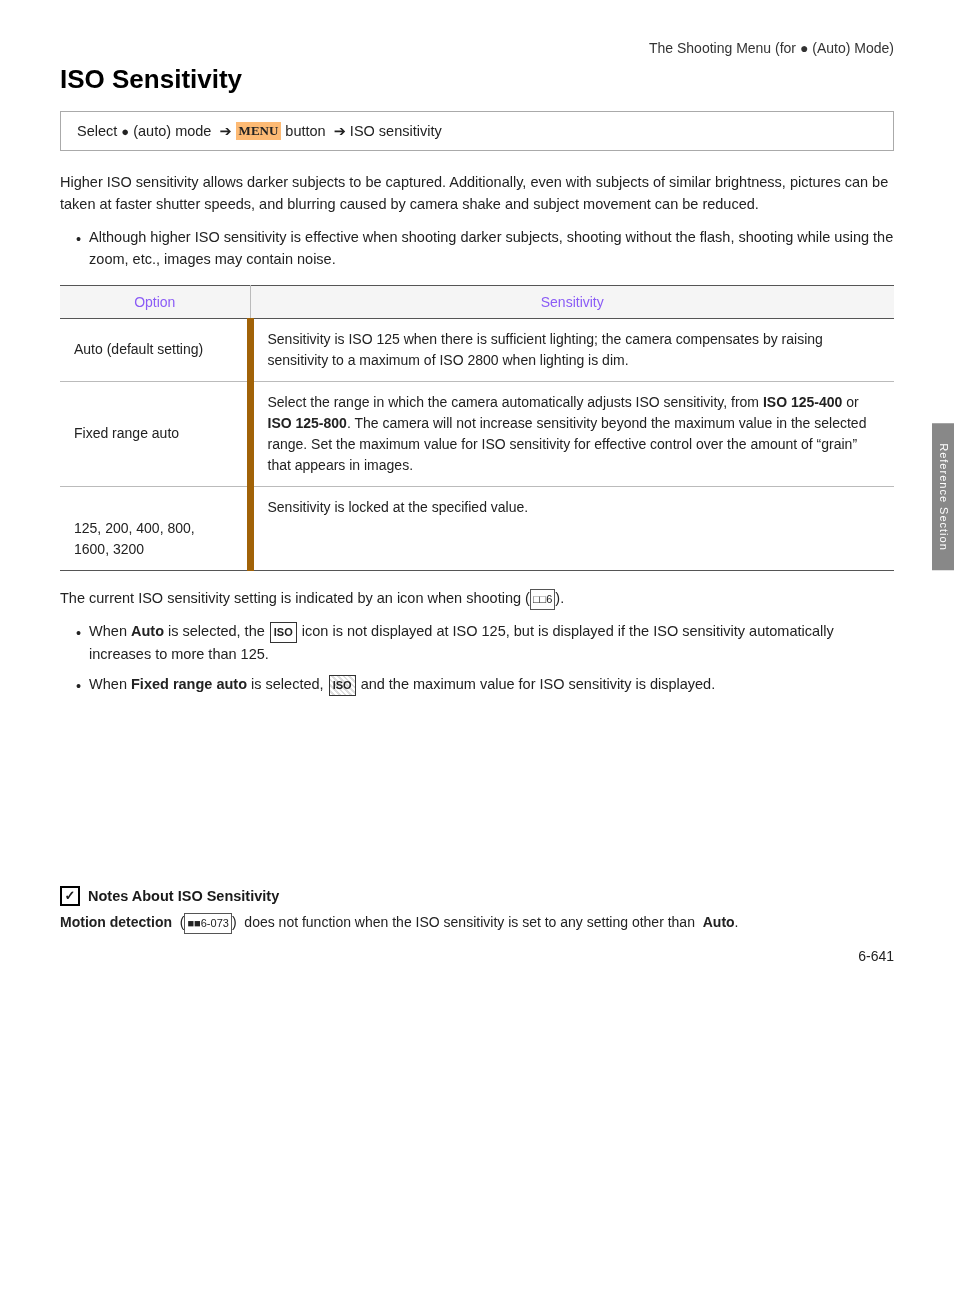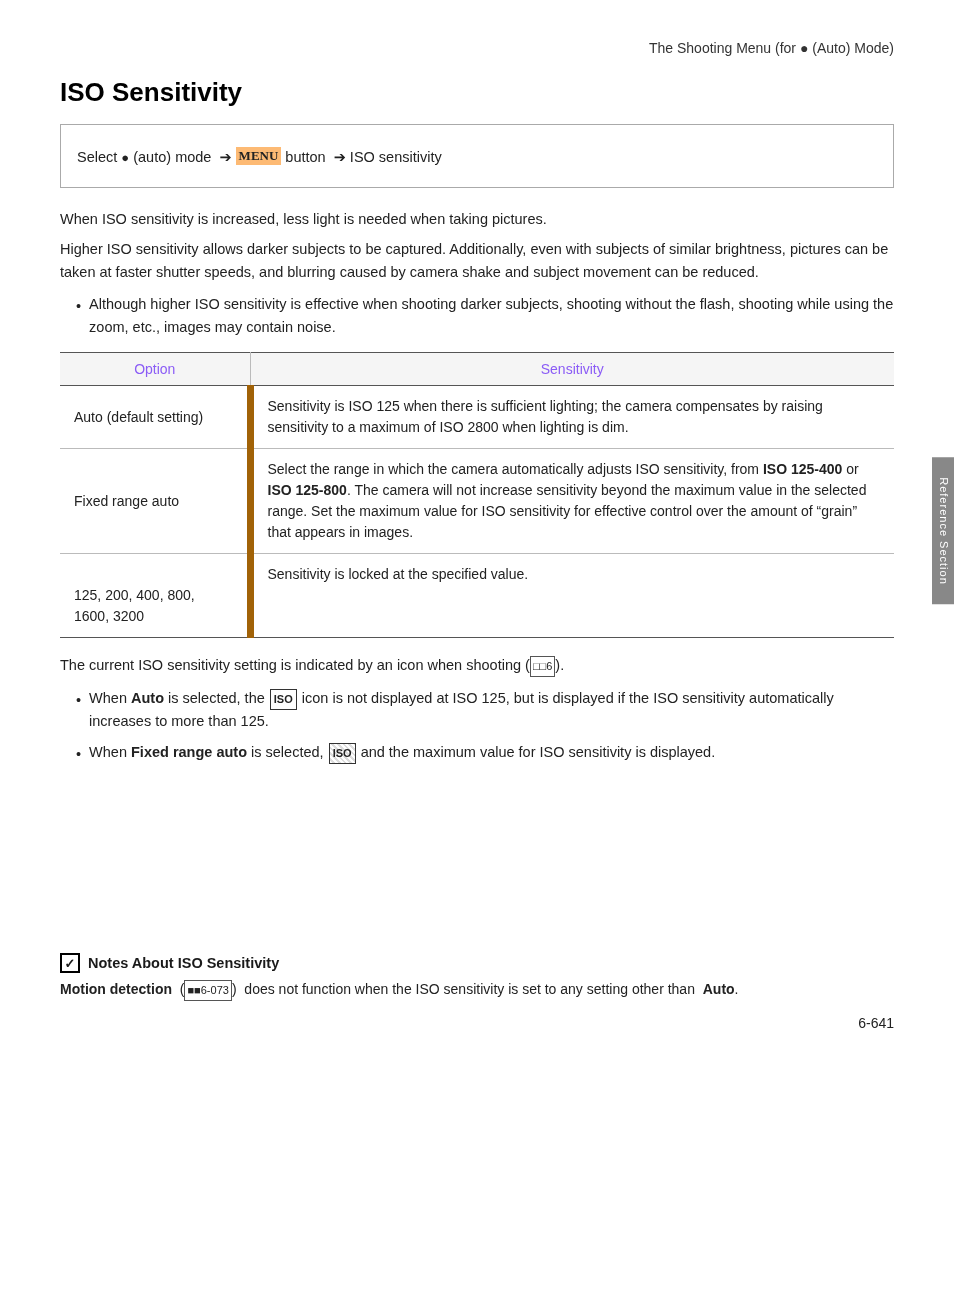--- a/index.html
+++ b/index.html
@@ -13,40 +13,40 @@
       position: relative;
     }
     .page {
       padding: 40px 60px 60px 60px;
       position: relative;
     }
     .header-line {
       text-align: right;
       font-size: 14px;
       color: #333;
-      margin-bottom: 21px;
+      margin-bottom: 8px;
       padding-bottom: 0;
       font-family: Arial, sans-serif;
     }
     h1.page-title {
       font-size: 26px;
       font-weight: bold;
       font-family: Arial, sans-serif;
       margin-bottom: 16px;
       color: #000;
     }
     .menu-path-box {
       border: 1px solid #aaa;
-      padding: 22px 16px;
+      padding: 10px 16px;
       font-size: 14.5px;
       font-family: Arial, sans-serif;
       margin-bottom: 20px;
       color: #222;
       display: flex;
-      align-items: flex-end;
+      align-items: center;
       gap: 0;
     }
     .menu-path-box .camera-icon-small {
       font-size: 13px;
     }
     .menu-keyword {
       font-weight: bold;
       font-family: Liberation Serif, serif;
       font-size: 13px;
       background: #fdba74;
@@ -226,21 +226,20 @@
     <span>Select&nbsp;</span>
     <span class="camera-icon-small">●</span>
     <span>&nbsp;(auto) mode&nbsp;</span>
     <span class="arrow">➔</span>
     <span class="menu-keyword">MENU</span>
     <span>&nbsp;button&nbsp;</span>
     <span class="arrow">➔</span>
     <span>ISO sensitivity</span>
   </div>
 
-  <p class="body-text">When ISO sensitivity is increased, less light is needed when taking pictures.</p>
   <p class="body-text">Higher ISO sensitivity allows darker subjects to be captured. Additionally, even with subjects of similar brightness, pictures can be taken at faster shutter speeds, and blurring caused by camera shake and subject movement can be reduced.</p>
 
   <ul class="bullet-list">
     <li class="bullet-item">
       <span class="bullet-dot">•</span>
       <span>Although higher ISO sensitivity is effective when shooting darker subjects, shooting without the flash, shooting while using the zoom, etc., images may contain noise.</span>
     </li>
   </ul>
 
   <table class="iso-table">

